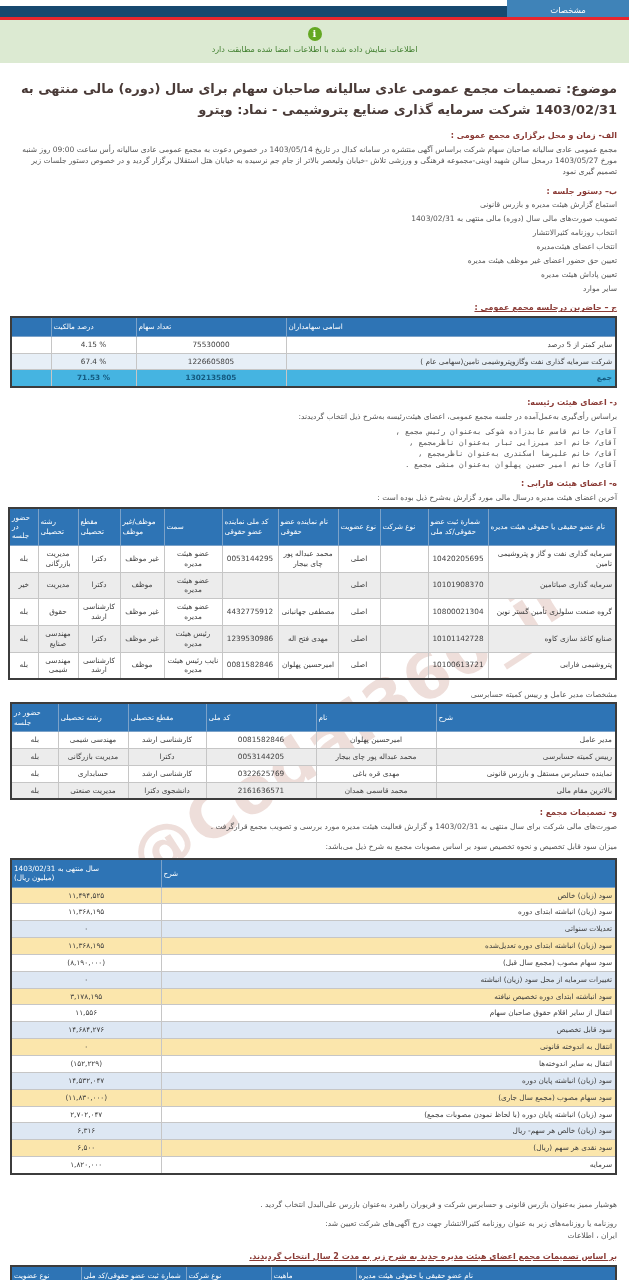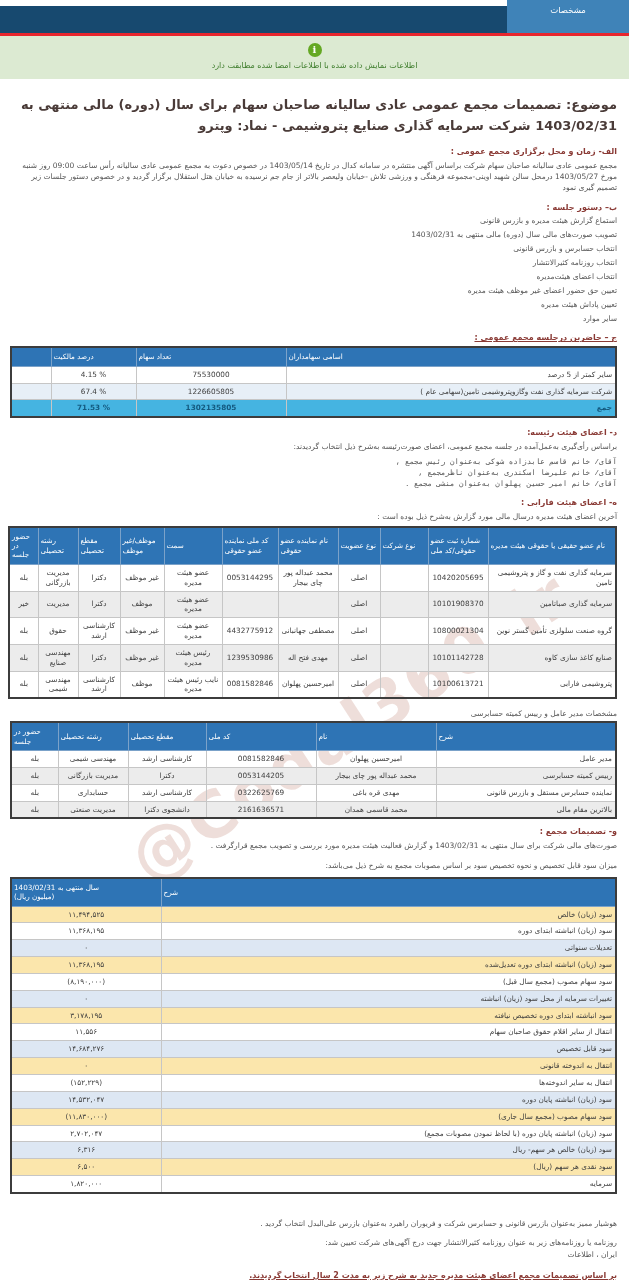--- a/index.html
+++ b/index.html
@@ -1,18 +1,18 @@
 <!DOCTYPE html>
 <html lang="fa" dir="rtl"><head>
 <meta charset="utf-8">
 <style>
   html,body{margin:0;padding:0;background:#fff;}
   body{width:629px;min-height:1280px;font-family:"DejaVu Sans",sans-serif;font-size:8px;color:#444;position:relative;overflow:hidden;}
   
-  .topbar{position:relative;height:36px;background:#fff;border-radius:14px;}
+  .topbar{position:relative;height:20px;background:#fff;border-radius:14px;}
   .topbar .navy{position:absolute;right:122px;left:0;top:6px;bottom:3px;background:#17496f;}
   .topbar .tab{position:absolute;right:0;top:0;width:122px;bottom:3px;background:#3f83b8;color:#fff;
                font-size:8.5px;text-align:center;padding-top:5px;box-sizing:border-box;cursor:pointer;}
   .topbar .redline{position:absolute;left:0;right:0;bottom:0;height:3px;background:#e8262d;}
   
   .banner{background:#dcead2;text-align:center;padding:7px 0 9px;margin-bottom:16px;}
   .info-icon{display:inline-block;width:14px;height:14px;border-radius:50%;background:#64a823;color:#fff;
              font-weight:bold;font-size:10px;line-height:14px;text-align:center;font-family:"DejaVu Serif",serif;}
   .banner-text{color:#3e7d2c;font-size:8px;margin-top:4px;}
   
@@ -65,21 +65,20 @@
 
   <p class="subject">موضوع: تصمیمات مجمع عمومی عادی سالیانه صاحبان سهام برای سال (دوره) مالی منتهی به 1403/02/31 شرکت سرمایه گذاری صنایع پتروشیمی - نماد: وپترو</p>
 
   <div class="sec-h">الف- زمان و محل برگزاری مجمع عمومی :</div>
   <p class="para">مجمع عمومی عادی سالیانه صاحبان سهام شرکت براساس آگهی منتشره در سامانه کدال در تاریخ 1403/05/14 در خصوص دعوت به مجمع عمومی عادی سالیانه رأس ساعت 09:00 روز شنبه مورخ 1403/05/27 درمحل سالن شهید اوینی-مجموعه فرهنگی و ورزشی تلاش -خیابان ولیعصر بالاتر از جام جم نرسیده به خیابان هتل استقلال  برگزار گردید و در خصوص دستور جلسات زیر تصمیم گیری نمود</p>
 
   <div class="sec-h">ب– دستور جلسه :</div>
   <div>
       <div class="agenda-item">استماع گزارش هیئت مدیره و بازرس قانونی</div>
       <div class="agenda-item">تصویب صورت‌های مالی سال (دوره) مالی منتهی به 1403/02/31</div>
-      <div class="agenda-item">انتخاب حسابرس و بازرس قانونی</div>
       <div class="agenda-item">انتخاب روزنامه کثیرالانتشار</div>
       <div class="agenda-item">انتخاب اعضای هیئت‌مدیره</div>
       <div class="agenda-item">تعیین حق حضور اعضای غیر موظف هیئت مدیره</div>
       <div class="agenda-item">تعیین پاداش هیئت مدیره</div>
       <div class="agenda-item">سایر موارد</div>
     </div>
 
   <div class="sec-h underl">ج – حاضرین درجلسه مجمع عمومی :</div>
   <table class="tbl attendees">
     <colgroup>
@@ -112,23 +111,24 @@
         <tr class="sum-row">
           <td>جمع</td>
           <td>1302135805</td>
           <td>% 71.53</td>
           <td></td>
         </tr>
       </tbody>
   </table>
 
   <div class="sec-h">د- اعضای هیئت رئیسه:</div>
-  <p class="para" style="margin-bottom:5px">براساس رأی‌گیری به‌عمل‌آمده در جلسه مجمع عمومی، اعضای صورت‌رئیسه به‌شرح ذیل انتخاب گردیدند:</p>
+  <p class="para" style="margin-bottom:5px">براساس رأی‌گیری به‌عمل‌آمده در جلسه مجمع عمومی، اعضای هیئت‌رئیسه به‌شرح ذیل انتخاب گردیدند:</p>
   <div>
       <div class="member-line">آقای/ خانم  قاسم عابدزاده شوکی  به‌عنوان رئیس مجمع ,</div>
+      <div class="member-line">آقای/ خانم  احد میرزایی تبار  به‌عنوان ناظرمجمع ,</div>
       <div class="member-line">آقای/ خانم  علیرضا اسکندری  به‌عنوان ناظرمجمع ,</div>
       <div class="member-line">آقای/ خانم  امیر حسین پهلوان  به‌عنوان منشی مجمع .</div>
     </div>
 
   <div class="sec-h">ه- اعضای هیئت فارابی :</div>
   <p class="para" style="margin:0 0 2px">آخرین اعضای هیئت مدیره درسال مالی مورد گزارش به‌شرح ذیل بوده است :</p>
   <table class="tbl striped">
     <colgroup>
         <col style="width:128px">
         <col style="width:60px">

